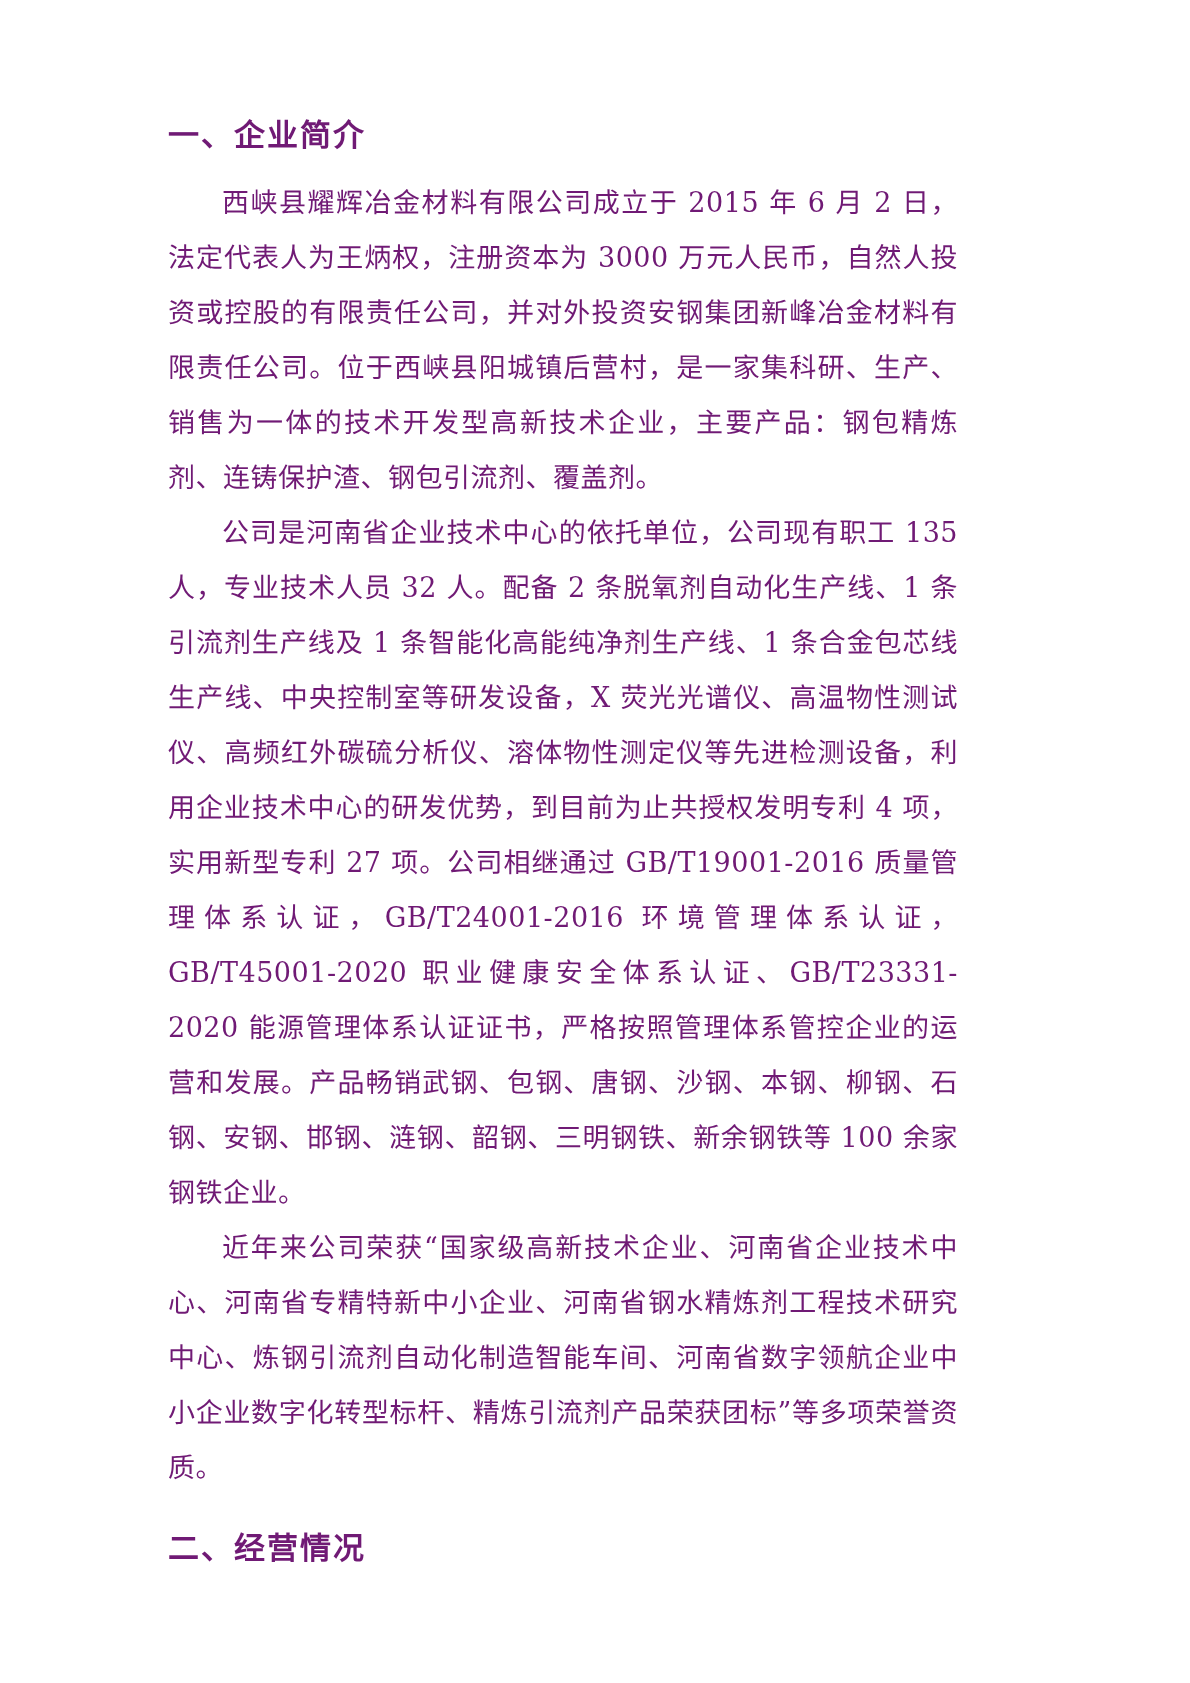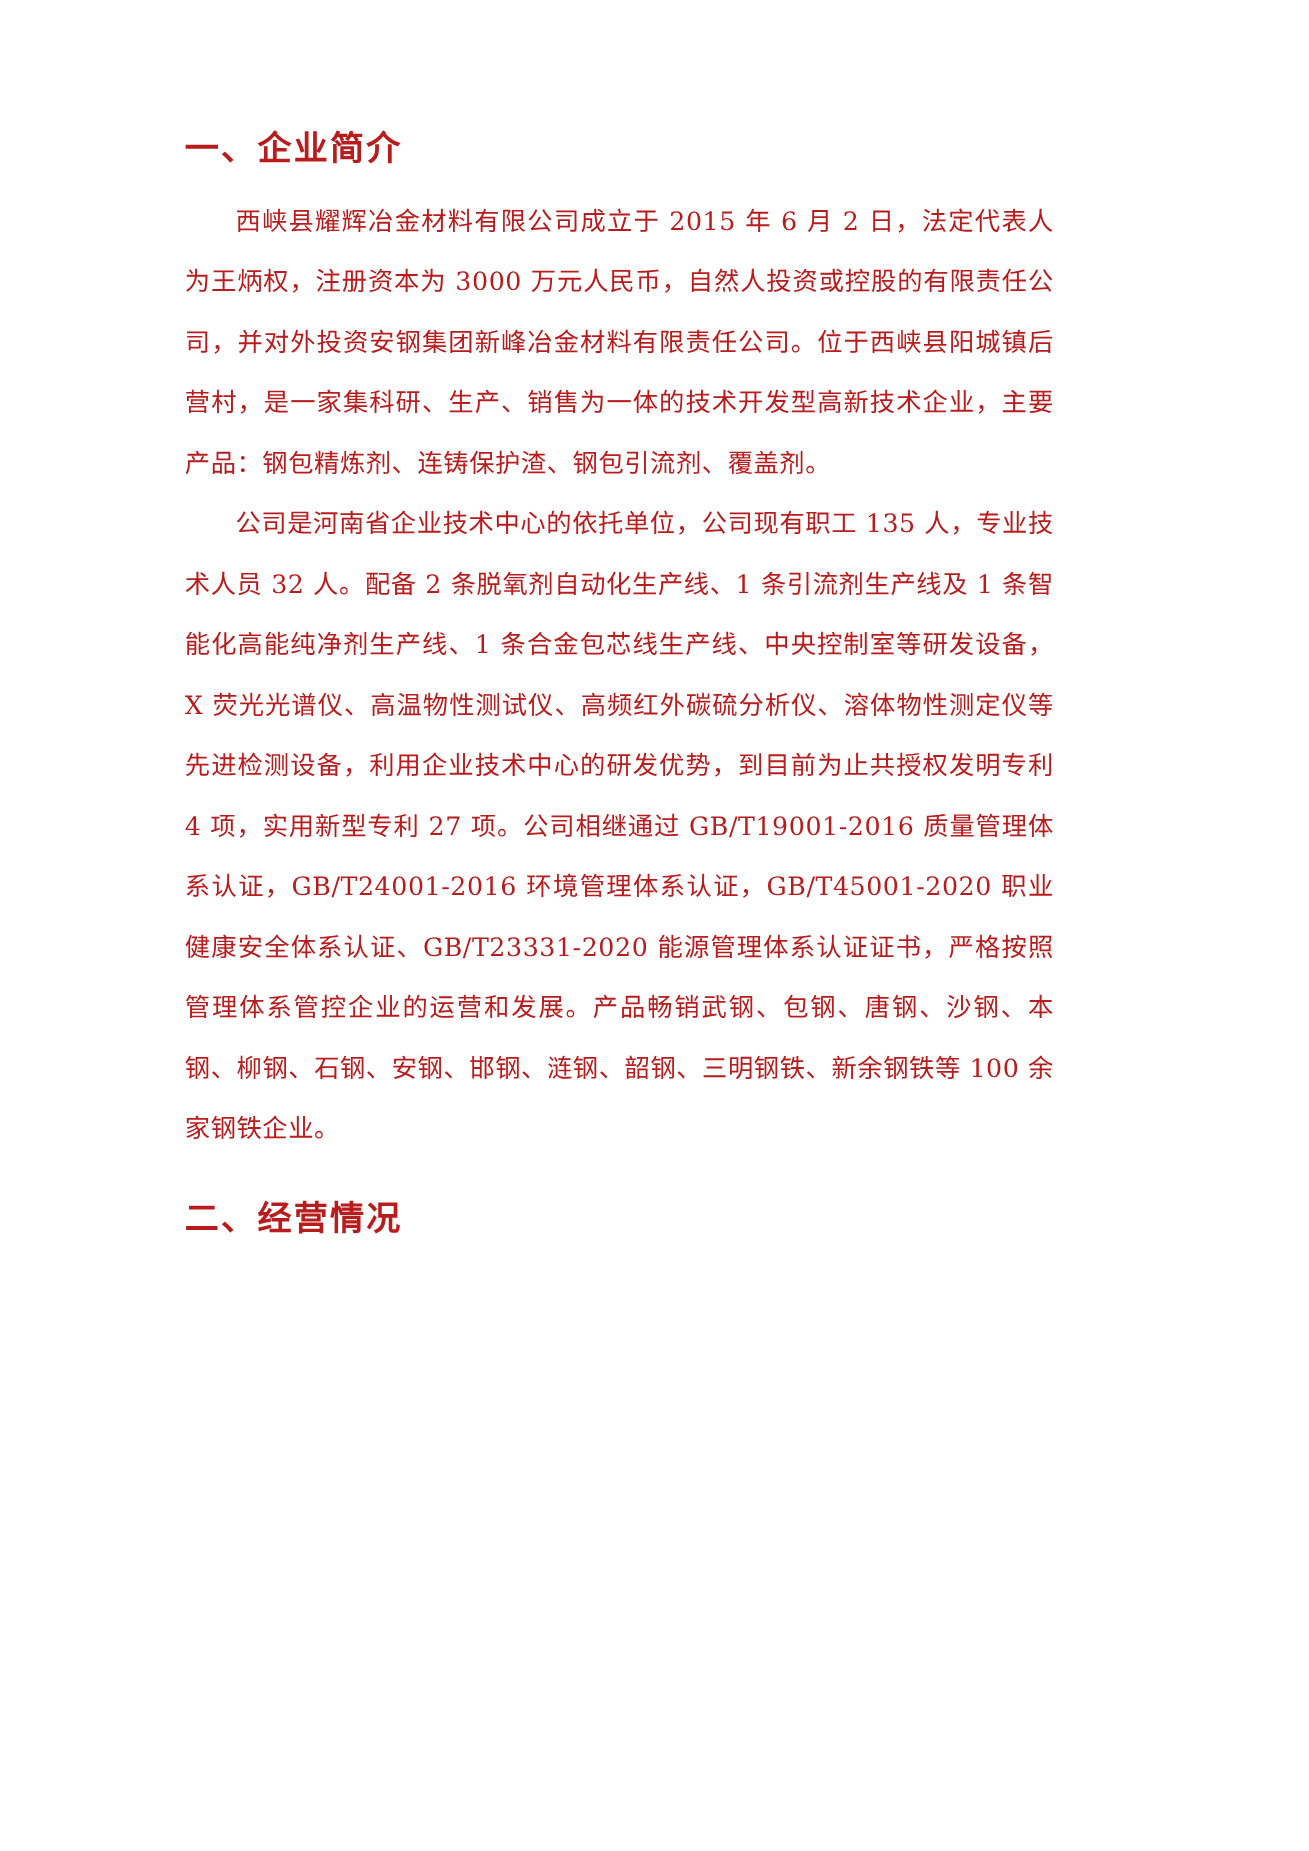--- a/index.html
+++ b/index.html
@@ -8,41 +8,41 @@
     background: #ffffff;
   }
   .page {
     position: relative;
     width: 1190px;
     height: 1683px;
     background: #ffffff;
     margin: 0 auto;
     overflow: hidden;
     font-family: "DejaVu Serif", "Liberation Serif", serif;
-    color: #b91c1c;
+    color: #701a75;
   }
   .content {
     position: absolute;
     left: 168px;
     top: 112px;
     width: 790px;
   }
   h2.section-heading {
     font-family: "DejaVu Sans", "Liberation Sans", sans-serif;
     font-size: 31px;
     font-weight: bold;
     letter-spacing: 2px;
     margin: 0 0 16px 0;
     line-height: 1.5;
   }
   h2.section-heading.second {
     margin-top: 30px;
   }
   p.para {
-    font-size: 23px;
+    font-size: 27px;
     line-height: 55px;
     margin: 0;
     text-align: justify;
     text-justify: inter-ideograph;
     text-indent: 2em;
     letter-spacing: 0.5px;
   }
   p.para + p.para {
     margin-top: 0;
   }
@@ -52,17 +52,18 @@
 
 <div class="page">
   <div class="content">
 
     <h2 class="section-heading">一、企业简介</h2>
 
     <p class="para">西峡县耀辉冶金材料有限公司成立于 2015 年 6 月 2 日，法定代表人为王炳权，注册资本为 3000 万元人民币，自然人投资或控股的有限责任公司，并对外投资安钢集团新峰冶金材料有限责任公司。位于西峡县阳城镇后营村，是一家集科研、生产、销售为一体的技术开发型高新技术企业，主要产品：钢包精炼剂、连铸保护渣、钢包引流剂、覆盖剂。</p>
 
     <p class="para">公司是河南省企业技术中心的依托单位，公司现有职工 135 人，专业技术人员 32 人。配备 2 条脱氧剂自动化生产线、1 条引流剂生产线及 1 条智能化高能纯净剂生产线、1 条合金包芯线生产线、中央控制室等研发设备，X 荧光光谱仪、高温物性测试仪、高频红外碳硫分析仪、溶体物性测定仪等先进检测设备，利用企业技术中心的研发优势，到目前为止共授权发明专利 4 项，实用新型专利 27 项。公司相继通过 GB/T19001-2016 质量管理体系认证，GB/T24001-2016 环境管理体系认证，GB/T45001-2020 职业健康安全体系认证、GB/T23331-2020 能源管理体系认证证书，严格按照管理体系管控企业的运营和发展。产品畅销武钢、包钢、唐钢、沙钢、本钢、柳钢、石钢、安钢、邯钢、涟钢、韶钢、三明钢铁、新余钢铁等 100 余家钢铁企业。</p>
 
+    <p class="para">近年来公司荣获“国家级高新技术企业、河南省企业技术中心、河南省专精特新中小企业、河南省钢水精炼剂工程技术研究中心、炼钢引流剂自动化制造智能车间、河南省数字领航企业中小企业数字化转型标杆、精炼引流剂产品荣获团标”等多项荣誉资质。</p>
 
     <h2 class="section-heading second">二、经营情况</h2>
 
   </div>
 </div>
 
 </body></html>

